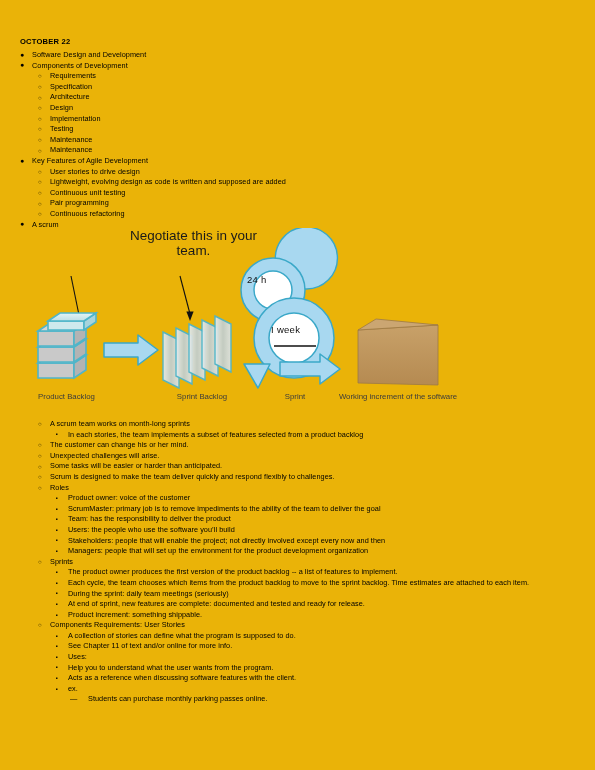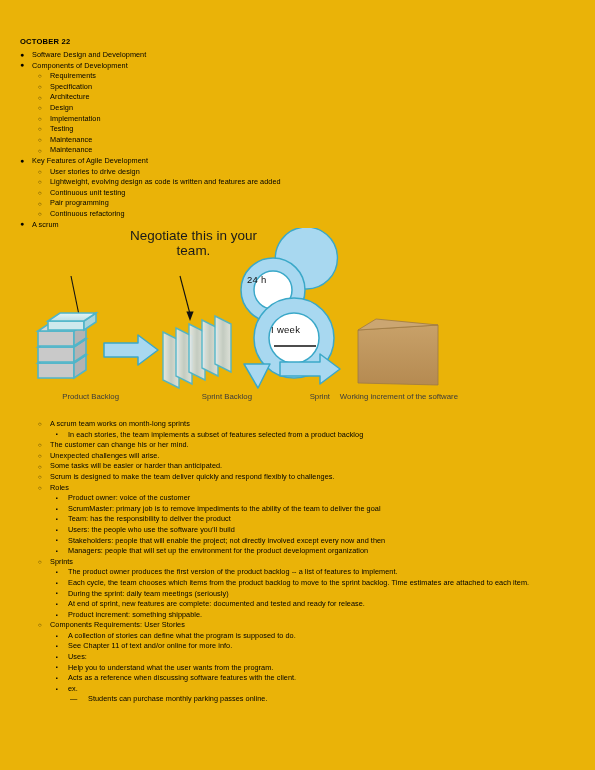--- a/index.html
+++ b/index.html
@@ -86,21 +86,21 @@
     text-align: center;
     font-family: "Liberation Sans", sans-serif;
   }
   .note-derive { left: 10px;  top: 0px;  width: 128px; }
   .note-negot  { left: 118px; top: 0px;  width: 135px; }
 
   .fig-caption {
     position: absolute;
     font-size: 7.8px;
     color: #3b3b3b;
-    text-align: right;
+    text-align: center;
     line-height: 9.5px;
     font-family: "Liberation Sans", sans-serif;
   }
   .cap-pb { left: 6px;   top: 164px; width: 105px; }
   .cap-sb { left: 144px; top: 164px; width: 100px; }
   .cap-sp { left: 252px; top: 164px; width: 70px; }
   .cap-wi { left: 330px; top: 164px; width: 120px; }
 
   .cyc-label {
     position: absolute;
@@ -128,21 +128,21 @@
         <div class="row lvl2"><span class="bul">○</span><span class="txt">Requirements</span></div>
         <div class="row lvl2"><span class="bul">○</span><span class="txt">Specification</span></div>
         <div class="row lvl2"><span class="bul">○</span><span class="txt">Architecture</span></div>
         <div class="row lvl2"><span class="bul">○</span><span class="txt">Design</span></div>
         <div class="row lvl2"><span class="bul">○</span><span class="txt">Implementation</span></div>
         <div class="row lvl2"><span class="bul">○</span><span class="txt">Testing</span></div>
         <div class="row lvl2"><span class="bul">○</span><span class="txt">Maintenance</span></div>
         <div class="row lvl2"><span class="bul">○</span><span class="txt">Maintenance</span></div>
         <div class="row lvl1"><span class="bul">●</span><span class="txt">Key Features of Agile Development</span></div>
         <div class="row lvl2"><span class="bul">○</span><span class="txt">User stories to drive design</span></div>
-        <div class="row lvl2"><span class="bul">○</span><span class="txt">Lightweight, evolving design as code is written and features are added</span></div>
+        <div class="row lvl2"><span class="bul">○</span><span class="txt">Lightweight, evolving design as code is written and supposed are added</span></div>
         <div class="row lvl2"><span class="bul">○</span><span class="txt">Continuous unit testing</span></div>
         <div class="row lvl2"><span class="bul">○</span><span class="txt">Pair programming</span></div>
         <div class="row lvl2"><span class="bul">○</span><span class="txt">Continuous refactoring</span></div>
         <div class="row lvl1"><span class="bul">●</span><span class="txt">A scrum</span></div>
       </div>
   </div>
 
   <div class="figure">
 
     <svg class="figsvg" width="465" height="186" viewBox="0 0 465 186">

